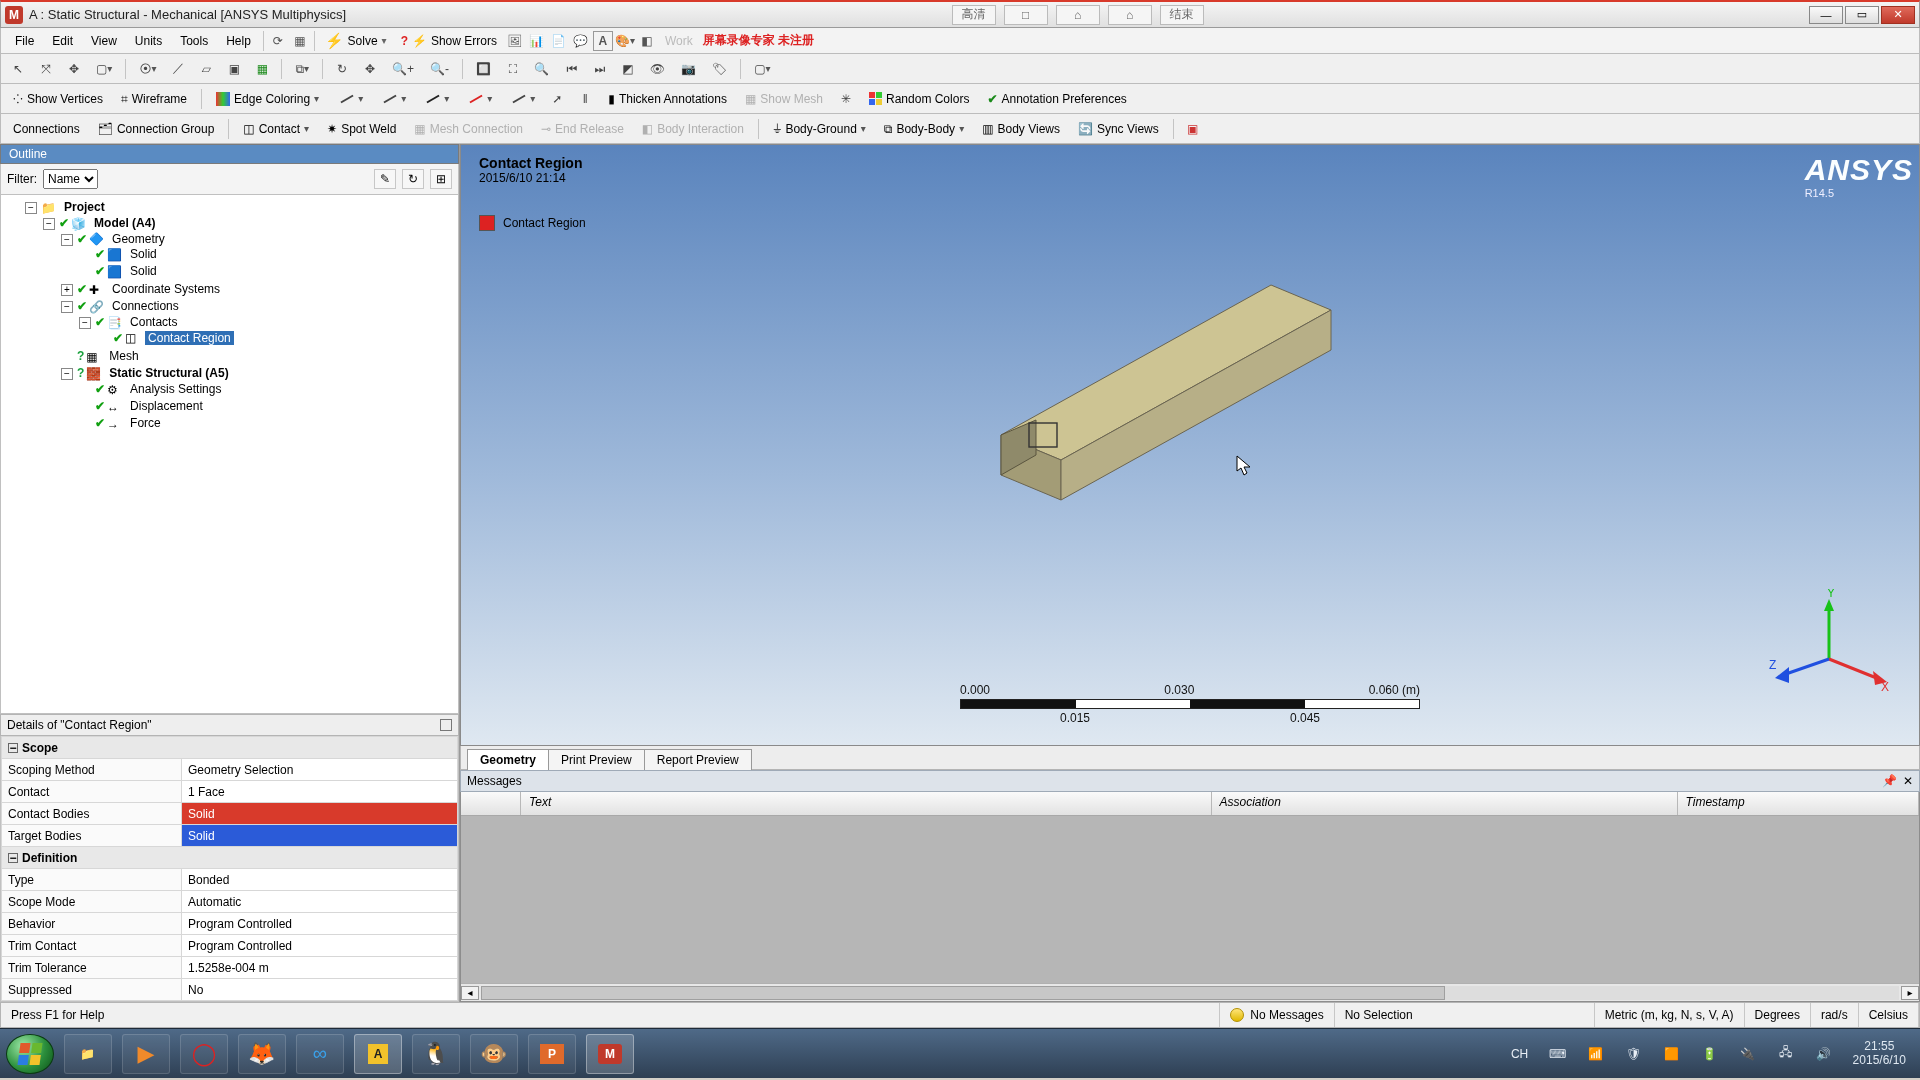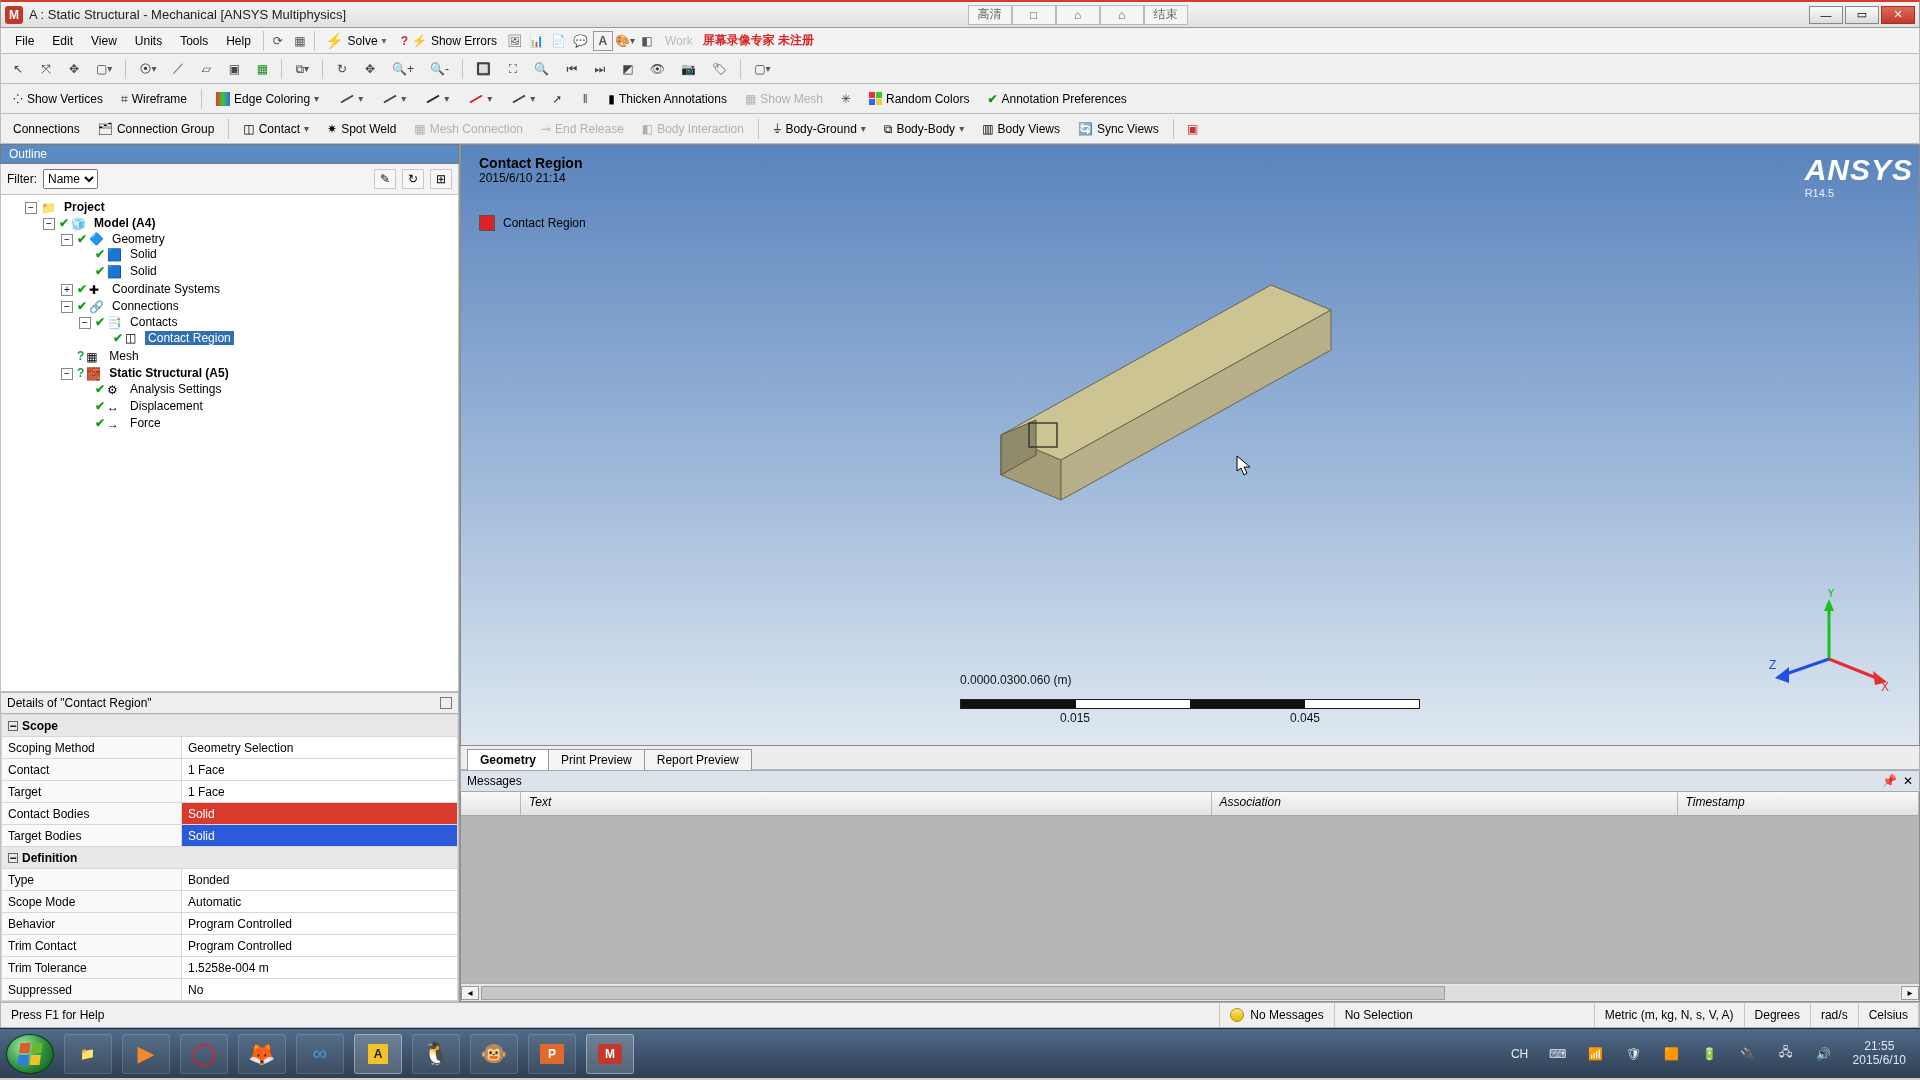--- a/index.html
+++ b/index.html
@@ -2,21 +2,21 @@
 <html><head>
 <meta charset="utf-8">
 <style>
 * { box-sizing: border-box; margin: 0; padding: 0; font-family: "Segoe UI", Tahoma, sans-serif; font-size: 12px; }
 html, body { width: 1920px; height: 1080px; overflow: hidden; background: #d4d0c8; }
 
 
 .titlebar { height: 28px; background: linear-gradient(#f4f4f4,#e0e0e0); border: 1px solid #9a9a9a; display:flex; align-items:center; padding:0 4px; }
 .titlebar .app-icon { width:18px; height:18px; background:#c0392b; border-radius:3px; color:#fff; display:flex; align-items:center; justify-content:center; font-weight:700; margin-right:6px; }
 .titlebar .title { flex:0 0 auto; font-size:13px; color:#222; }
-.titlebar .center-widgets { flex:1; display:flex; justify-content:center; }
+.titlebar .center-widgets { flex:1; display:flex; justify-content:center; gap:8px; }
 .titlebar .cw { width:44px; height:20px; border:1px solid #bbb; background:#f5f5f5; display:flex; align-items:center; justify-content:center; color:#666; }
 .titlebar .win-ctrl { display:flex; gap:2px; }
 .titlebar .win-btn { width:34px; height:18px; border:1px solid #888; background:linear-gradient(#fafafa,#ddd); display:flex; align-items:center; justify-content:center; font-size:11px; }
 .titlebar .win-btn.close { background:linear-gradient(#e06a5b,#c0392b); color:#fff; border-color:#a03020; }
 
 
 .menubar { height:26px; background:#f3f3f3; border:1px solid #bcbcbc; border-top:none; display:flex; align-items:center; padding:0 6px; gap:2px; }
 .menu-item { padding:3px 8px; cursor:default; }
 .menubar .tb-icon { width:20px; height:20px; display:flex; align-items:center; justify-content:center; color:#555; }
 .menubar .solve { display:flex; align-items:center; gap:4px; }
@@ -72,21 +72,21 @@
 .vp-legend { position:absolute; top:70px; left:18px; display:flex; align-items:center; gap:8px; }
 .vp-legend .sw { width:16px; height:16px; background:#d22; border:1px solid #555; }
 .ansys-logo { position:absolute; top:8px; right:6px; }
 .ansys-logo .big { font-size:30px; font-weight:700; letter-spacing:1px; color:#fbfeff; font-style:italic; }
 .ansys-logo .small { font-size:11px; color:#eef; }
 .triad { position:absolute; bottom:46px; right:30px; width:120px; height:110px; }
 .scalebar { position:absolute; bottom:20px; left:50%; transform:translateX(-50%); text-align:center; }
 .scalebar .bar { width:460px; height:10px; display:flex; border:1px solid #222; }
 .scalebar .seg { flex:1; }
 .scalebar .seg.b { background:#111; } .scalebar .seg.w { background:#fff; }
-.scalebar .ticks-top { width:460px; display:flex; justify-content:flex-start; font-size:11px; color:#111; margin-bottom:12px; }
+.scalebar .ticks-top { width:460px; display:flex; justify-content:space-between; font-size:11px; color:#111; margin-bottom:2px; }
 .scalebar .ticks-bot { width:460px; display:flex; justify-content:space-around; font-size:11px; color:#111; margin-top:2px; }
 .cursor { position:absolute; width:16px; height:22px; }
 .beam { position:absolute; top:110px; left:480px; width:400px; height:260px; }
 
 .vp-tabs { height:24px; background:#ededed; border:1px solid #b4b4b4; border-top:none; display:flex; align-items:flex-end; padding-left:6px; }
 .vp-tab { padding:3px 12px; border:1px solid #999; border-bottom:none; background:#f4f4f4; margin-right:-1px; position:relative; top:1px; }
 .vp-tab.active { background:#fff; font-weight:700; }
 
 .msgs-hdr { height:22px; background:#dde3ea; border:1px solid #9faab7; display:flex; align-items:center; justify-content:space-between; padding:0 6px; }
 .msgs-hdr .ricons { display:flex; gap:6px; }
@@ -377,24 +377,20 @@
               <td colspan="2"><span style="display:inline-block;width:10px;height:10px;border:1px solid #666;text-align:center;line-height:8px;margin-right:4px">−</span><span>Scope</span></td>
             </tr>
         <tr>
               <td class="k">Scoping Method</td>
               <td class="v">Geometry Selection</td>
             </tr>
         <tr>
               <td class="k">Contact</td>
               <td class="v">1 Face</td>
             </tr>
-        <tr>
-              <td class="k">Target</td>
-              <td class="v">1 Face</td>
-            </tr>
         <tr class="redrow">
               <td class="k">Contact Bodies</td>
               <td class="v">Solid</td>
             </tr>
         <tr class="bluerow">
               <td class="k">Target Bodies</td>
               <td class="v">Solid</td>
             </tr>
         <tr class="grp">
               <td colspan="2"><span style="display:inline-block;width:10px;height:10px;border:1px solid #666;text-align:center;line-height:8px;margin-right:4px">−</span><span>Definition</span></td>

